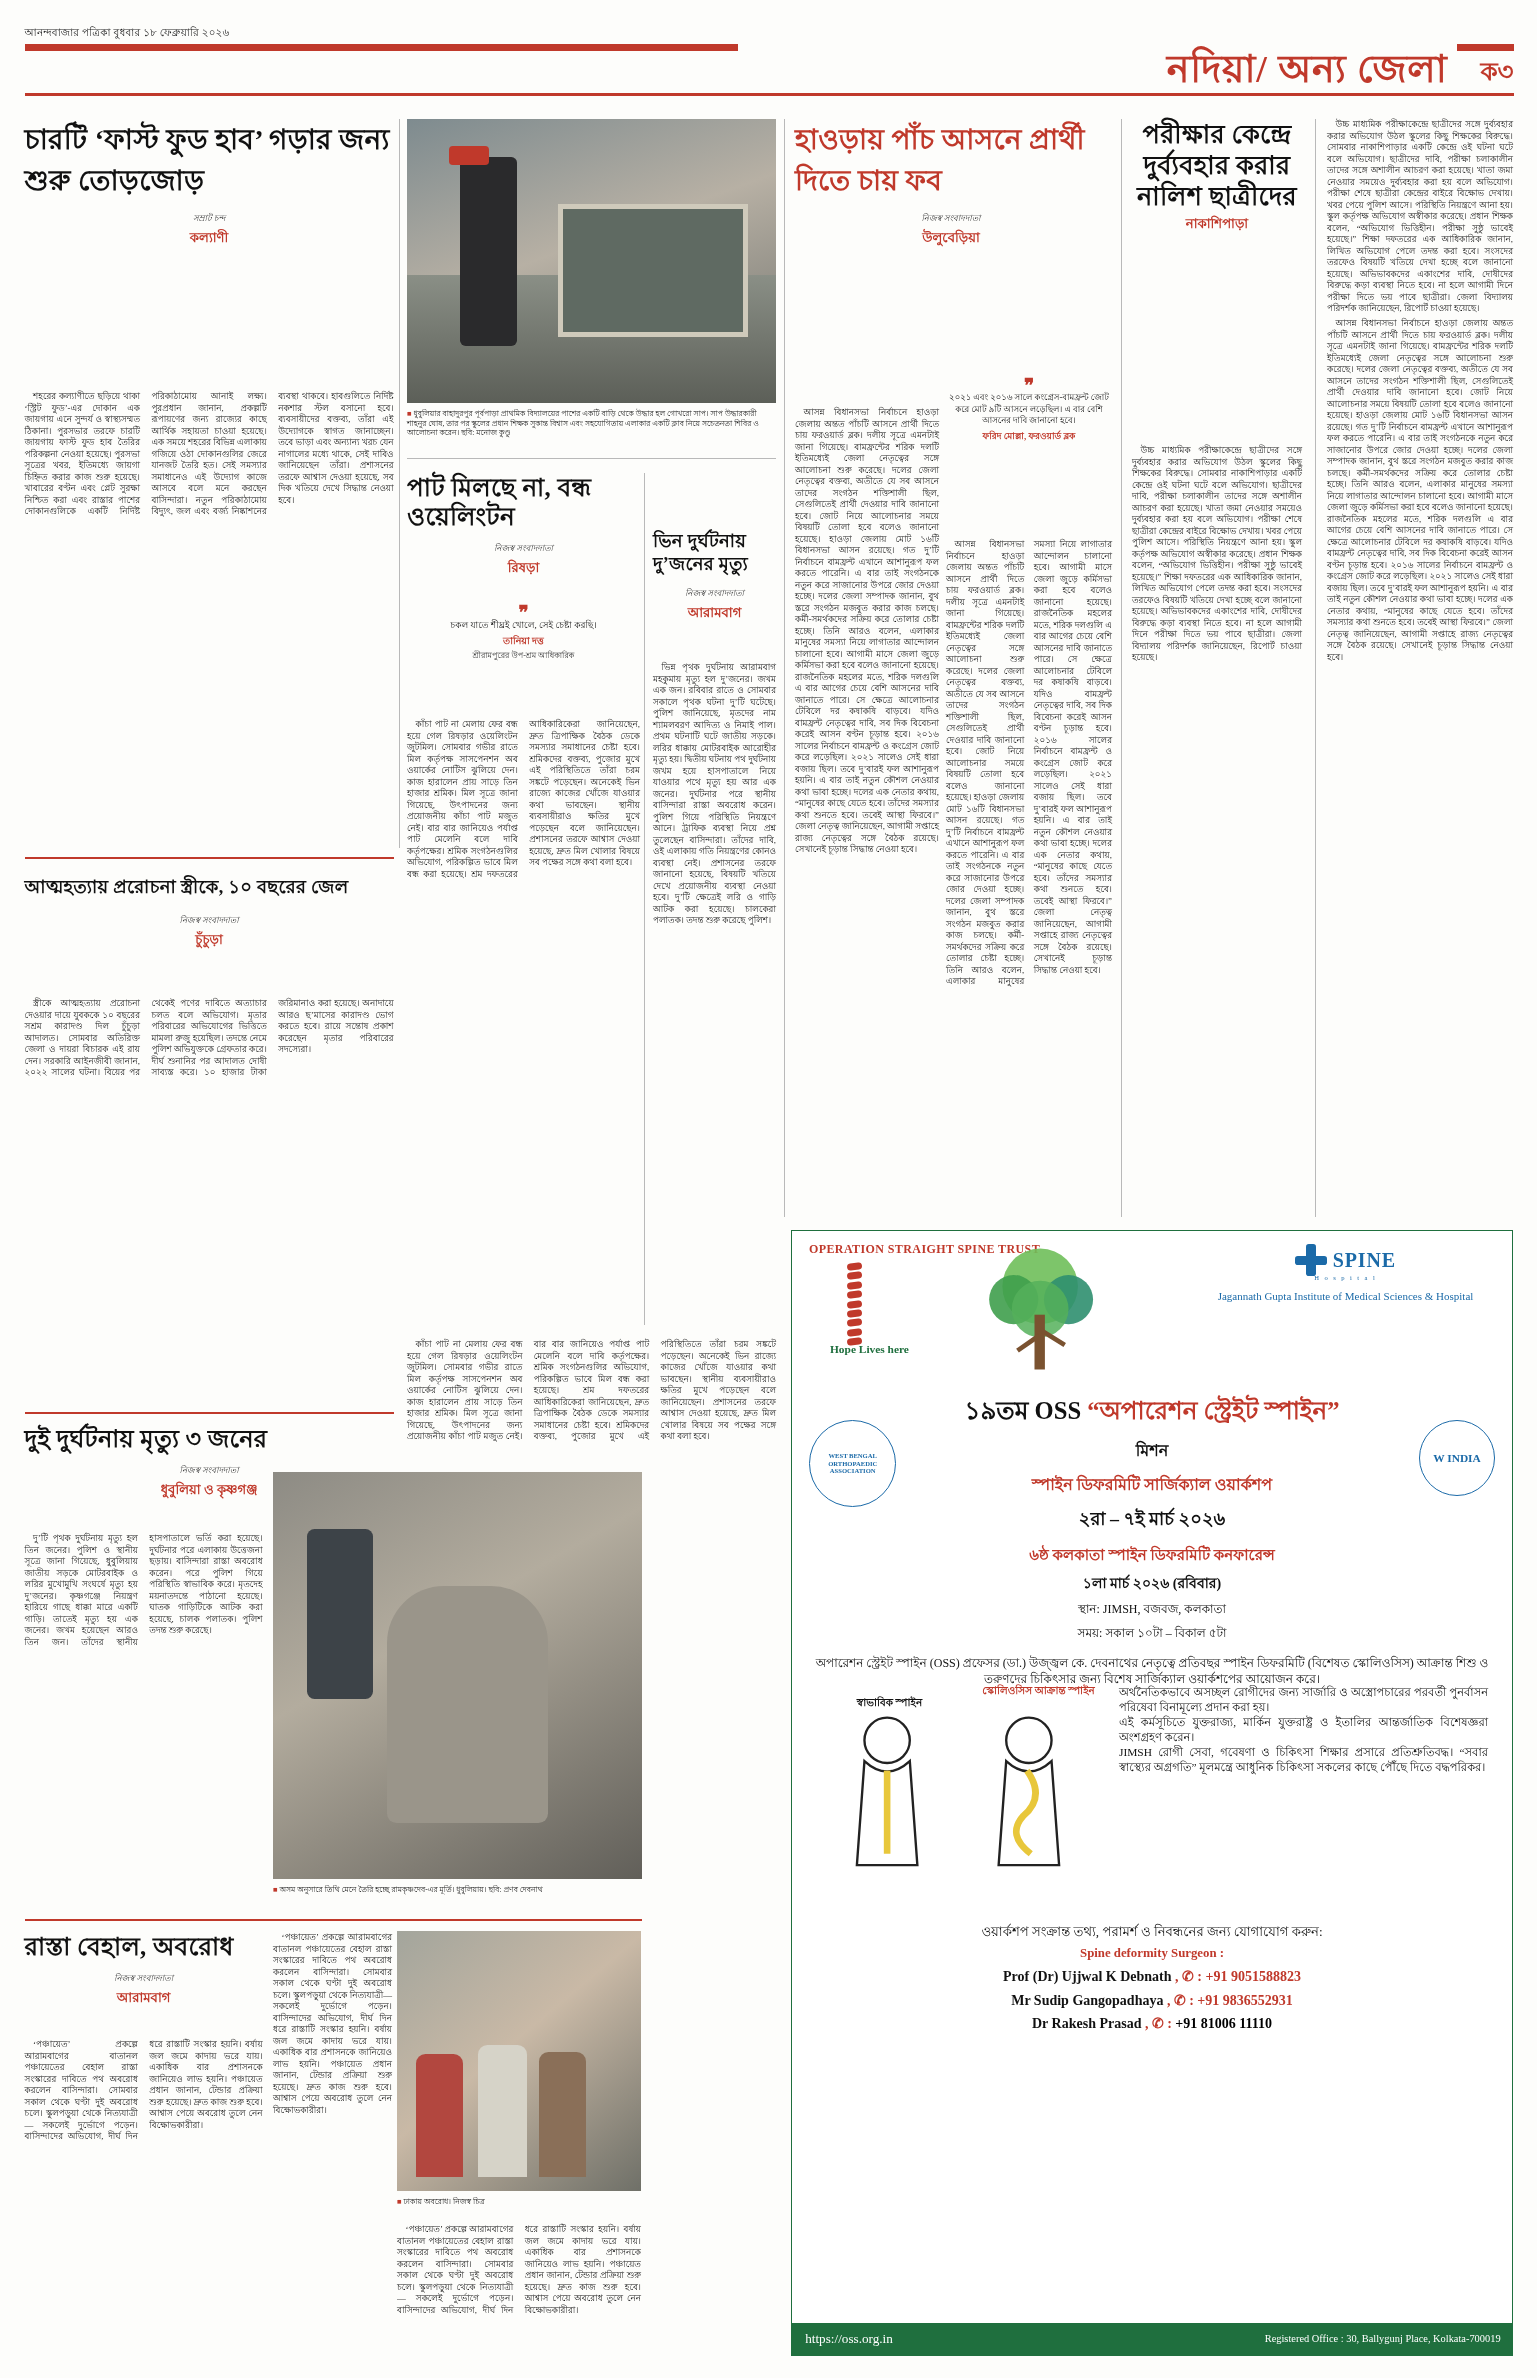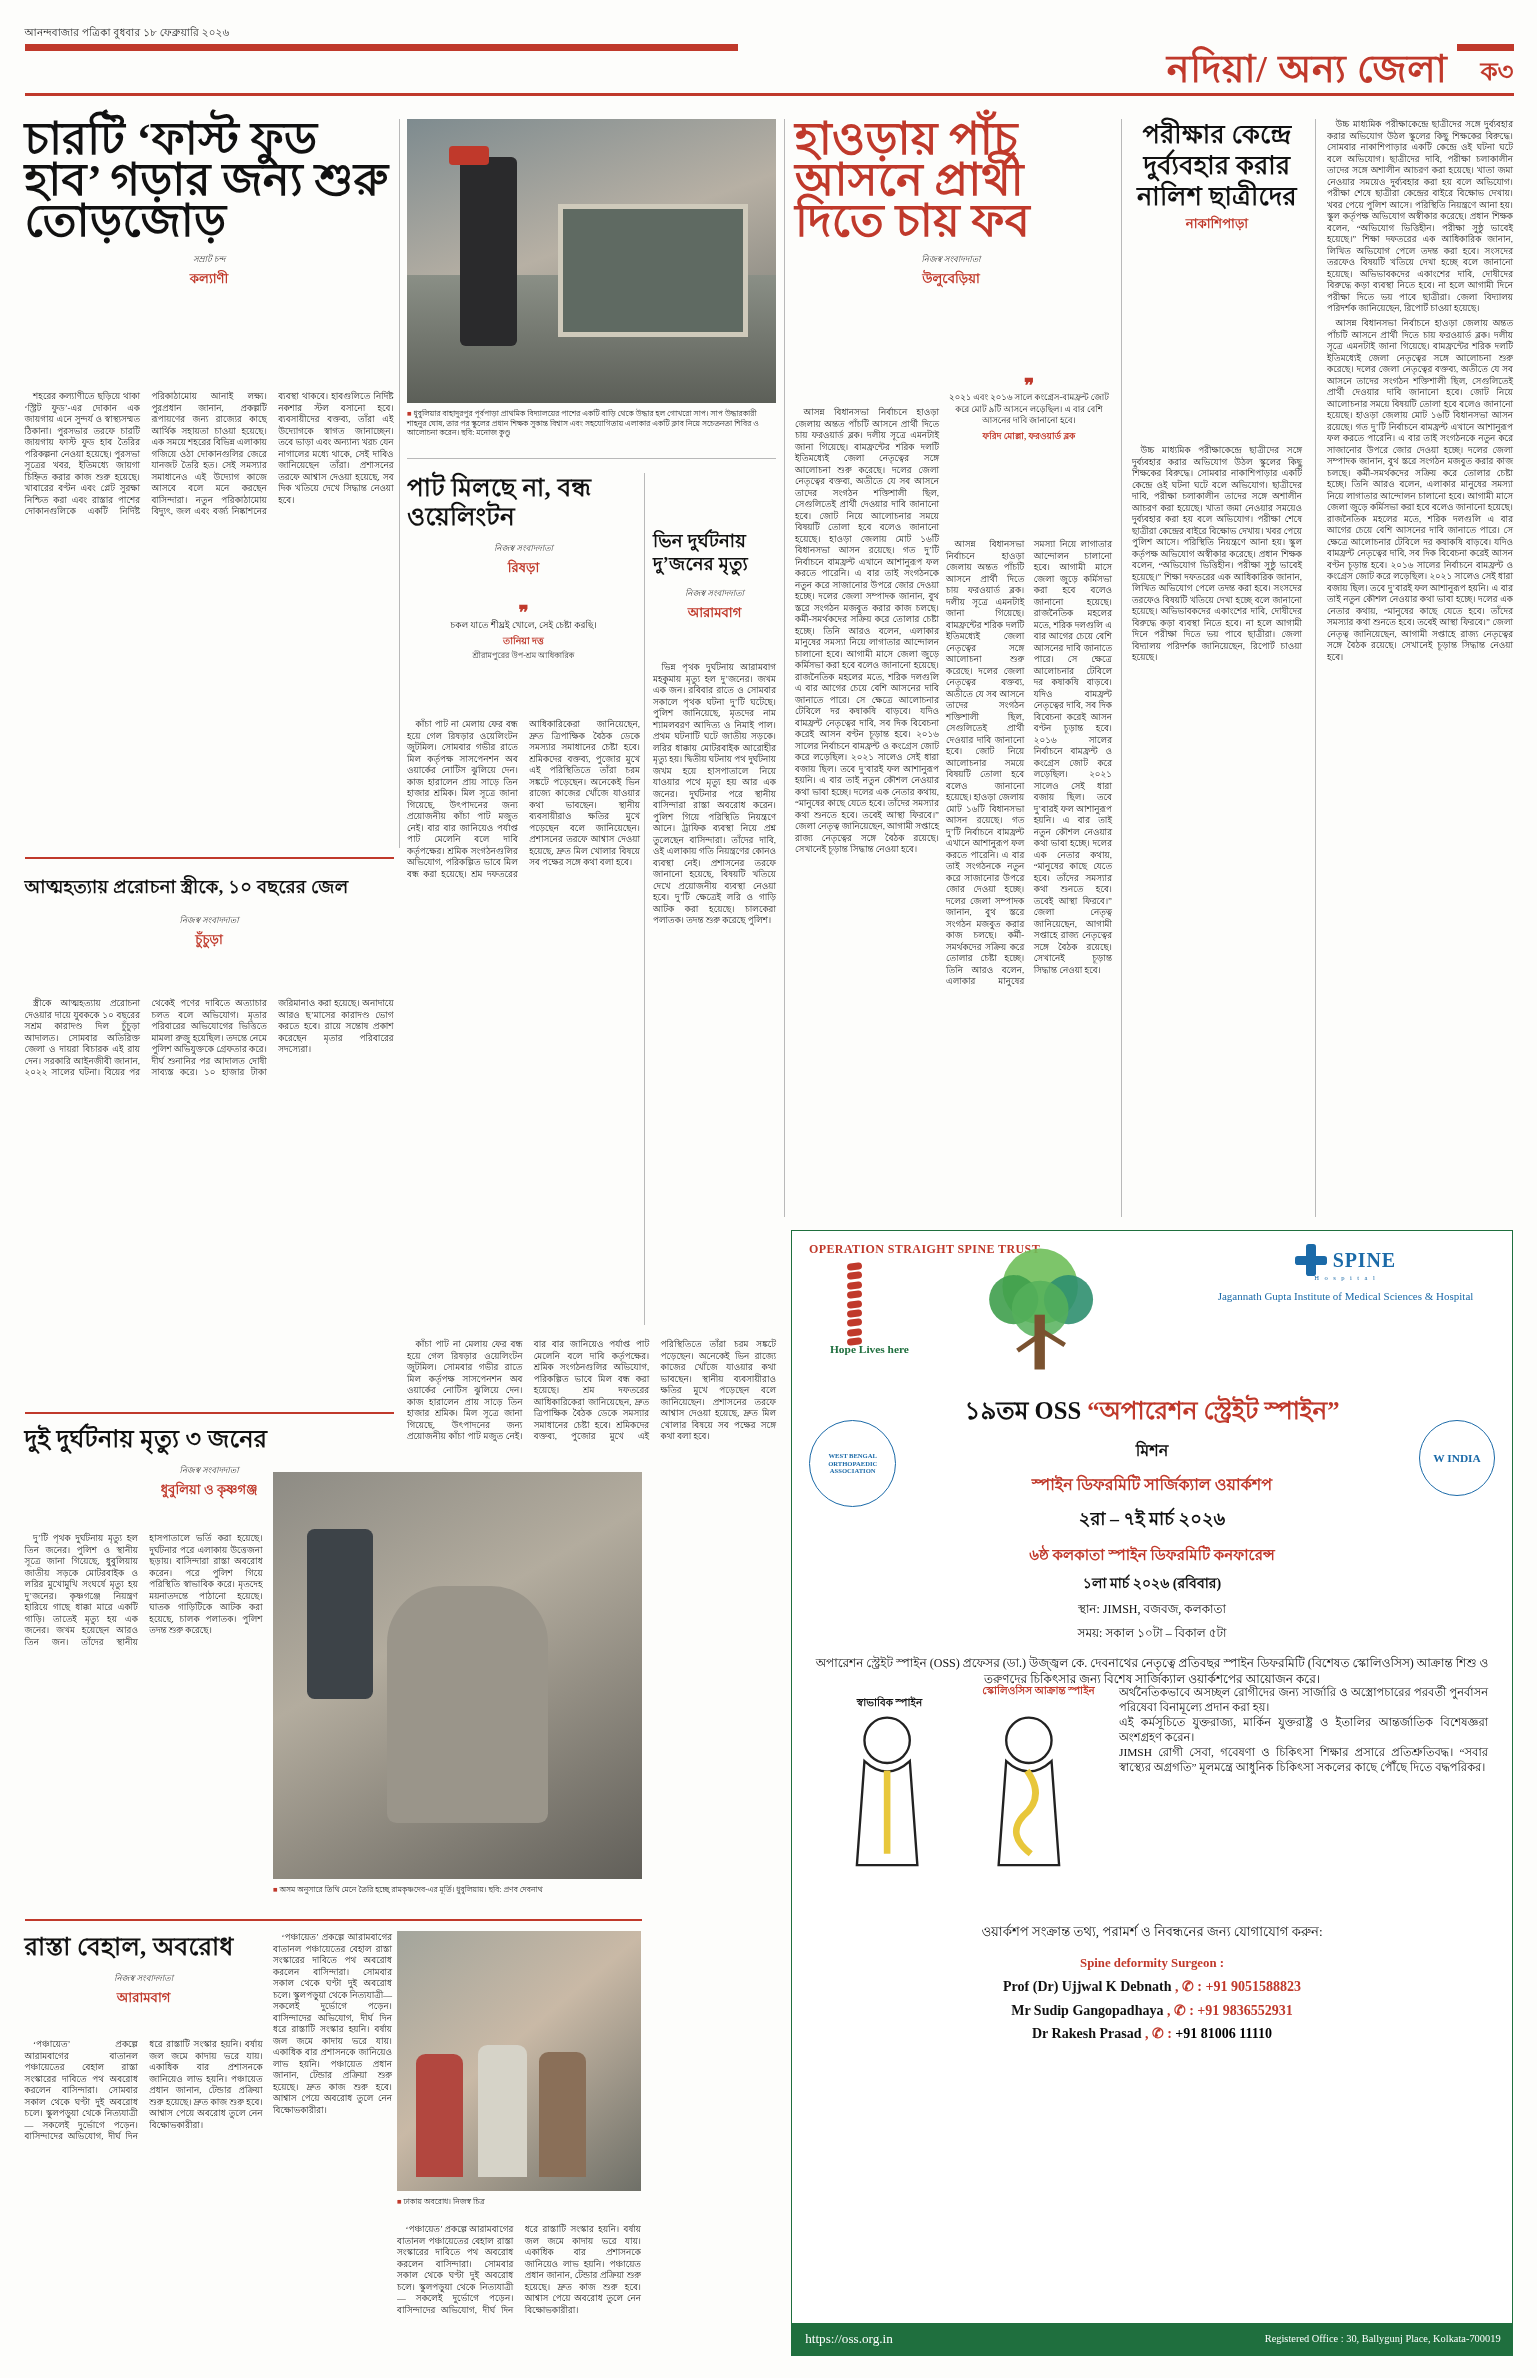--- a/index.html
+++ b/index.html
@@ -46,21 +46,21 @@
     font-size:8.8px;line-height:11.5px;text-align:justify;
     color:#1a1a1a;
     hyphens:auto;
   }
   .col p{margin:0 0 3.8px 0;text-indent:8.5px;}
   .hl{
     font-weight:bold;color:#111;
     font-size:28px;line-height:32px;letter-spacing:0.3px;
   }
   .hl.red{color:#c0392b;}
-  .hl.big{font-size:45px;line-height:41px;}
+  .hl.big{font-size:28px;line-height:41px;}
   .hl.med{font-size:24.6px;line-height:29px;}
   .byline{
     font-size:8.5px;text-align:center;color:#333;margin-top:11px;font-style:italic;
   }
   .place{
     font-size:13.2px;font-weight:bold;color:#c0392b;text-align:center;margin-top:1.9px;
   }
   .rule-h{position:absolute;background:#b9b9b9;height:0.9px;}
   .rule-v{position:absolute;background:#b9b9b9;width:0.9px;}
 
@@ -368,21 +368,21 @@
         </g>
       </svg>
 
       <div class="ad-left" style="position:absolute;left:327px;top:-9.5px;width:369px;white-space:pre-line;">অর্থনৈতিকভাবে অসচ্ছল রোগীদের জন্য সার্জারি ও অস্ত্রোপচারের পরবর্তী পুনর্বাসন পরিষেবা বিনামূল্যে প্রদান করা হয়।
 এই কর্মসূচিতে যুক্তরাজ্য, মার্কিন যুক্তরাষ্ট্র ও ইতালির আন্তর্জাতিক বিশেষজ্ঞরা অংশগ্রহণ করেন।
 JIMSH রোগী সেবা, গবেষণা ও চিকিৎসা শিক্ষার প্রসারে প্রতিশ্রুতিবদ্ধ। “সবার স্বাস্থ্যের অগ্রগতি” মূলমন্ত্রে আধুনিক চিকিৎসা সকলের কাছে পৌঁছে দিতে বদ্ধপরিকর।</div>
     </div>
 
     <div style="margin-top:24.6px;">
       <div class="ad-line" style="font-size:13.2px;">ওয়ার্কশপ সংক্রান্ত তথ্য, পরামর্শ ও নিবন্ধনের জন্য যোগাযোগ করুন:</div>
-      <div class="ad-contact" style="color:#c0392b;font-weight:bold;margin-top:12px;">Spine deformity Surgeon :</div>
+      <div class="ad-contact" style="color:#c0392b;font-weight:bold;margin-top:2px;">Spine deformity Surgeon :</div>
       <div class="ad-name">
         <span>Prof (Dr) Ujjwal K Debnath</span>
         <span style="color:#c0392b;">, ✆ : </span>
         <span style="color:#c0392b;">+91 9051588823</span>
       </div>
       <div class="ad-name">
         <span>Mr Sudip Gangopadhaya</span>
         <span style="color:#c0392b;">, ✆ : </span>
         <span style="color:#c0392b;">+91 9836552931</span>
       </div>

